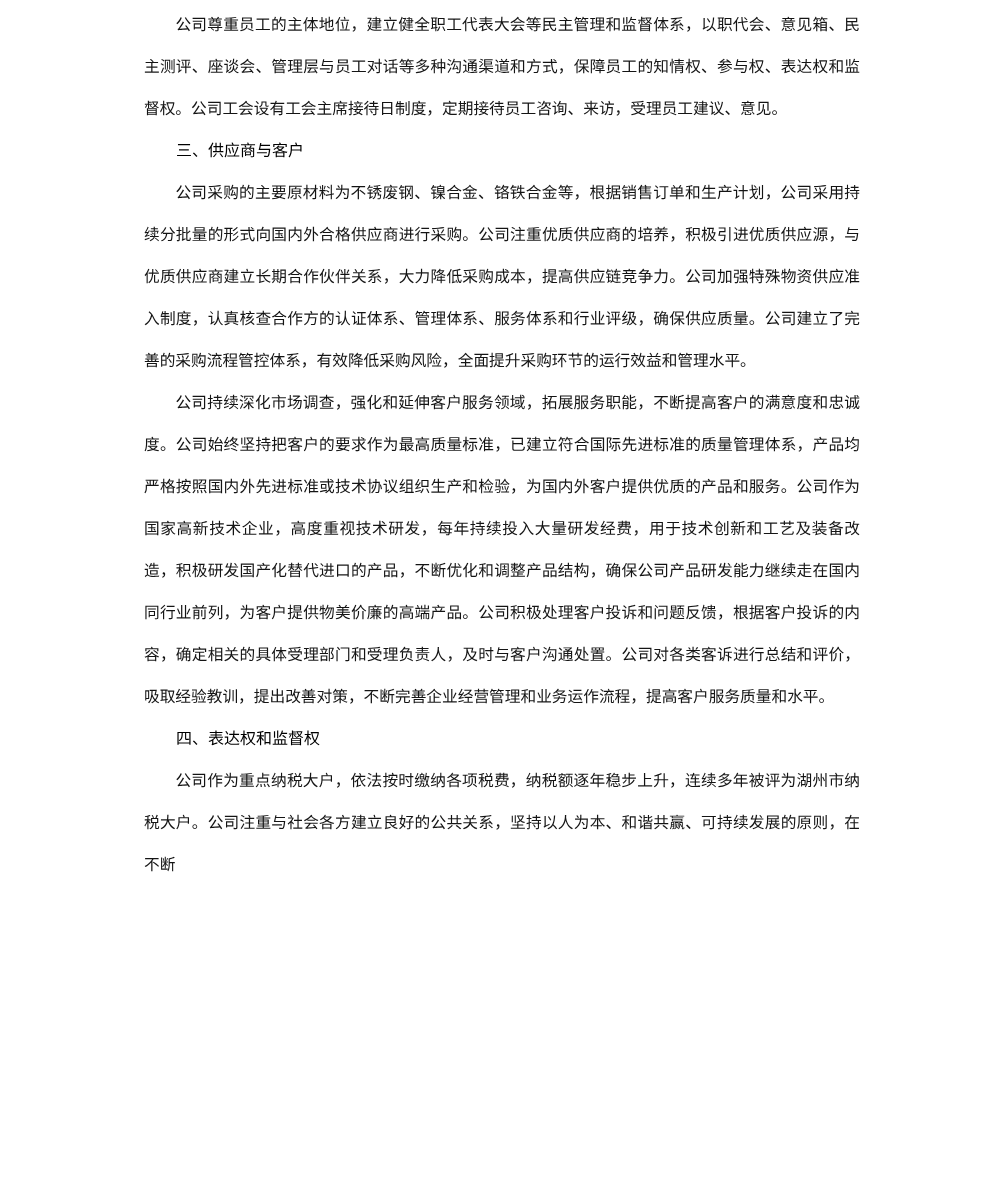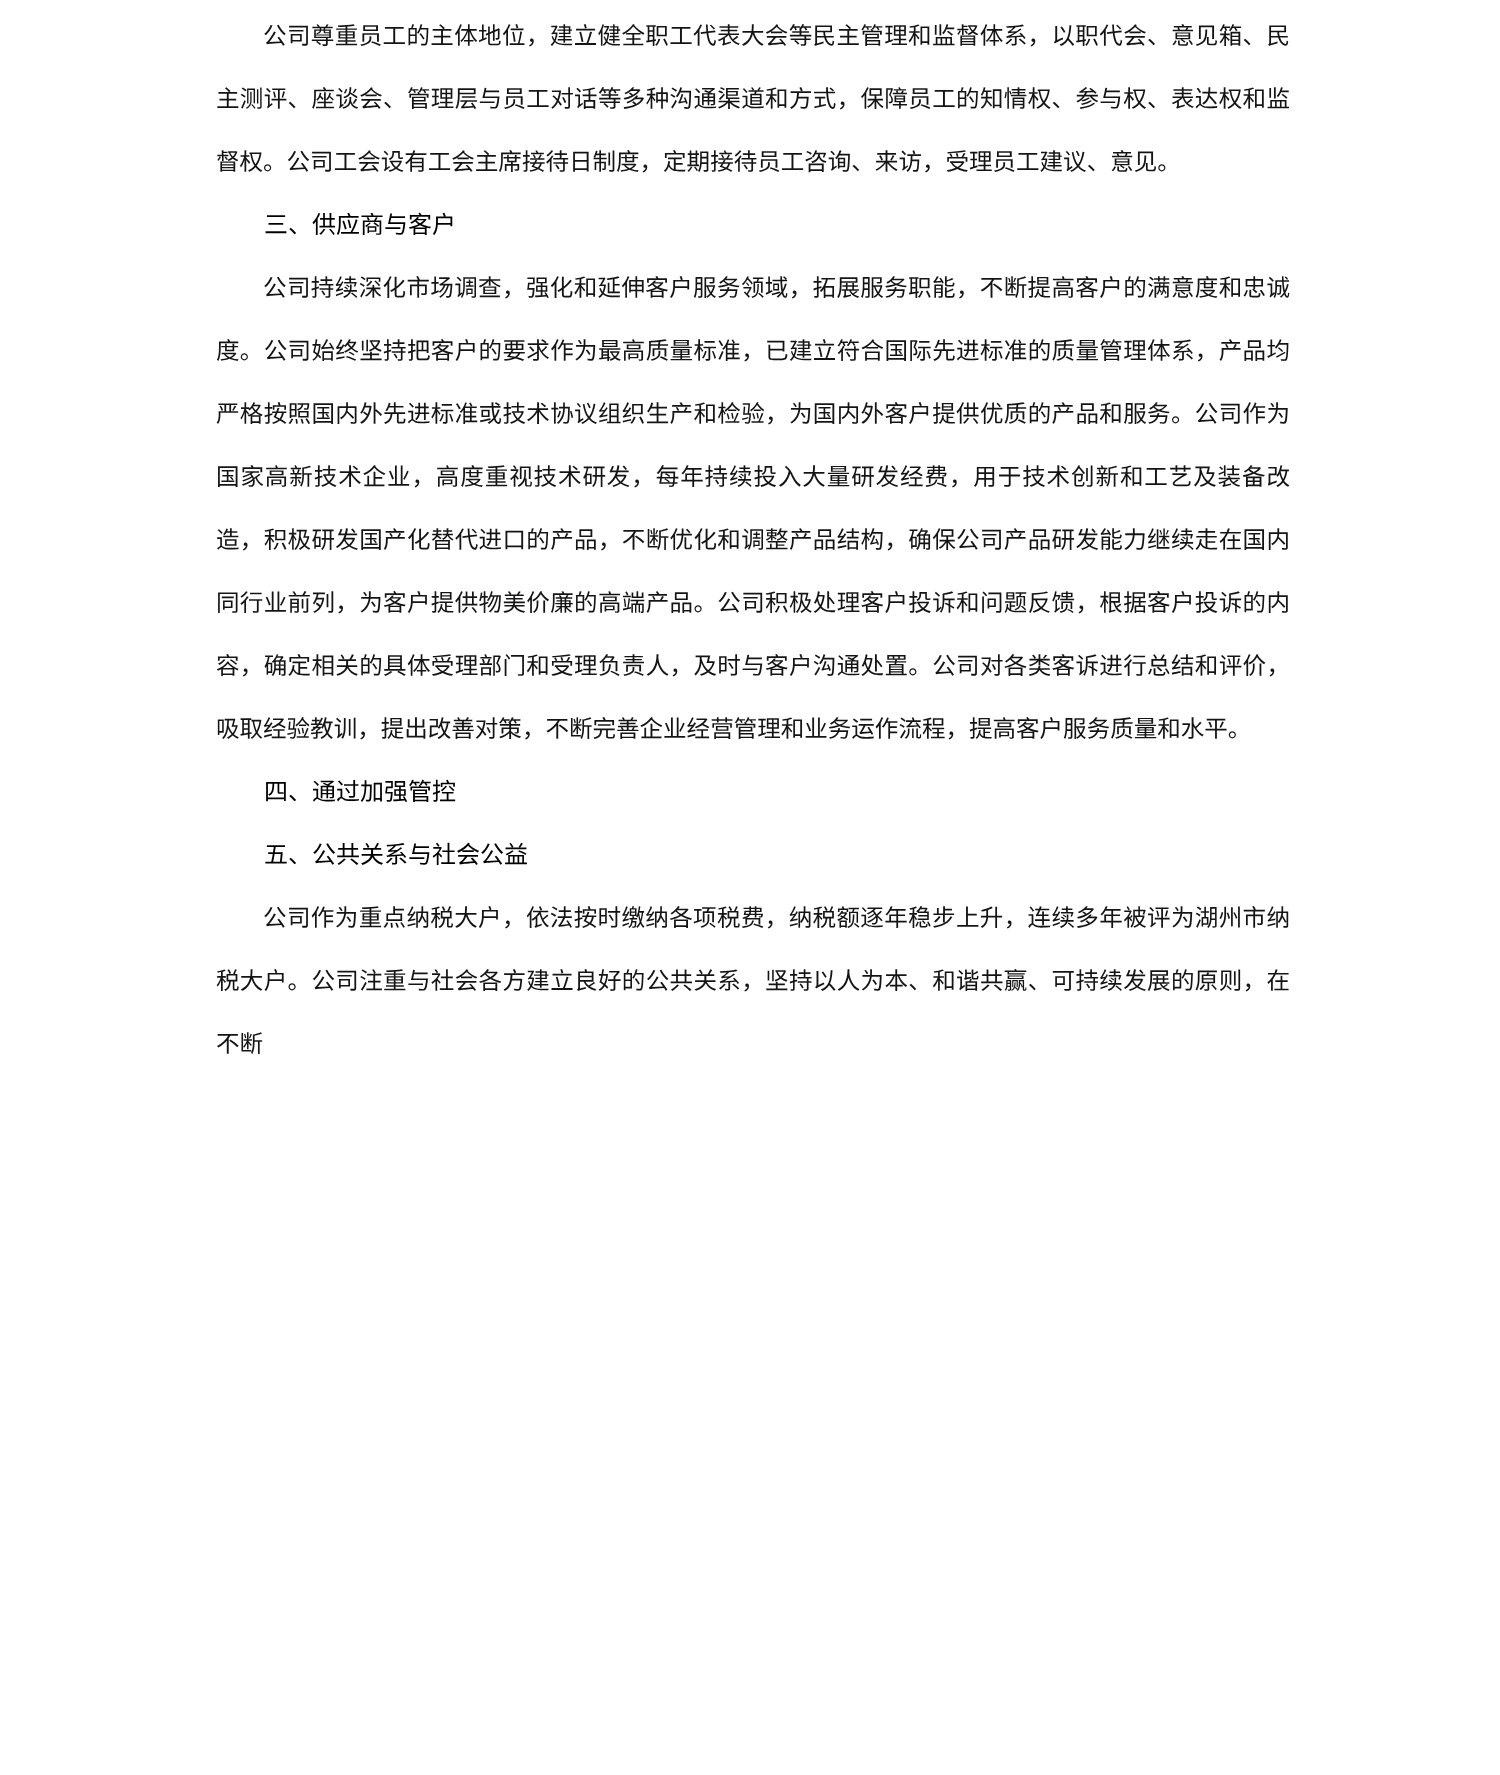--- a/index.html
+++ b/index.html
@@ -40,17 +40,17 @@
     text-align: left;
     text-indent: 2em;
   }
 </style>
 </head>
 <body>
 
 <div class="page" id="doc-root">
     <p class="paragraph">公司尊重员工的主体地位，建立健全职工代表大会等民主管理和监督体系，以职代会、意见箱、民主测评、座谈会、管理层与员工对话等多种沟通渠道和方式，保障员工的知情权、参与权、表达权和监督权。公司工会设有工会主席接待日制度，定期接待员工咨询、来访，受理员工建议、意见。</p>
     <h3 class="heading">三、供应商与客户</h3>
+    <p class="paragraph">公司采购的主要原材料为不锈废钢、镍合金、铬铁合金等，根据销售订单和生产计划，公司采用持续分批量的形式向国内外合格供应商进行采购。公司注重优质供应商的培养，积极引进优质供应源，与优质供应商建立长期合作伙伴关系，大力降低采购成本，提高供应链竞争力。公司加强特殊物资供应准入制度，认真核查合作方的认证体系、管理体系、服务体系和行业评级，确保供应质量。公司建立了完善的采购流程管控体系，有效降低采购风险，全面提升采购环节的运行效益和管理水平。</p>
     <p class="paragraph">公司持续深化市场调查，强化和延伸客户服务领域，拓展服务职能，不断提高客户的满意度和忠诚度。公司始终坚持把客户的要求作为最高质量标准，已建立符合国际先进标准的质量管理体系，产品均严格按照国内外先进标准或技术协议组织生产和检验，为国内外客户提供优质的产品和服务。公司作为国家高新技术企业，高度重视技术研发，每年持续投入大量研发经费，用于技术创新和工艺及装备改造，积极研发国产化替代进口的产品，不断优化和调整产品结构，确保公司产品研发能力继续走在国内同行业前列，为客户提供物美价廉的高端产品。公司积极处理客户投诉和问题反馈，根据客户投诉的内容，确定相关的具体受理部门和受理负责人，及时与客户沟通处置。公司对各类客诉进行总结和评价，吸取经验教训，提出改善对策，不断完善企业经营管理和业务运作流程，提高客户服务质量和水平。</p>
-    <h3 class="heading">四、通过加强管控</h3>
-    <h3 class="heading">五、公共关系与社会公益</h3>
+    <h3 class="heading">四、表达权和监督权</h3>
     <p class="paragraph">公司作为重点纳税大户，依法按时缴纳各项税费，纳税额逐年稳步上升，连续多年被评为湖州市纳税大户。公司注重与社会各方建立良好的公共关系，坚持以人为本、和谐共赢、可持续发展的原则，在不断</p>
   </div>
 
 </body></html>

